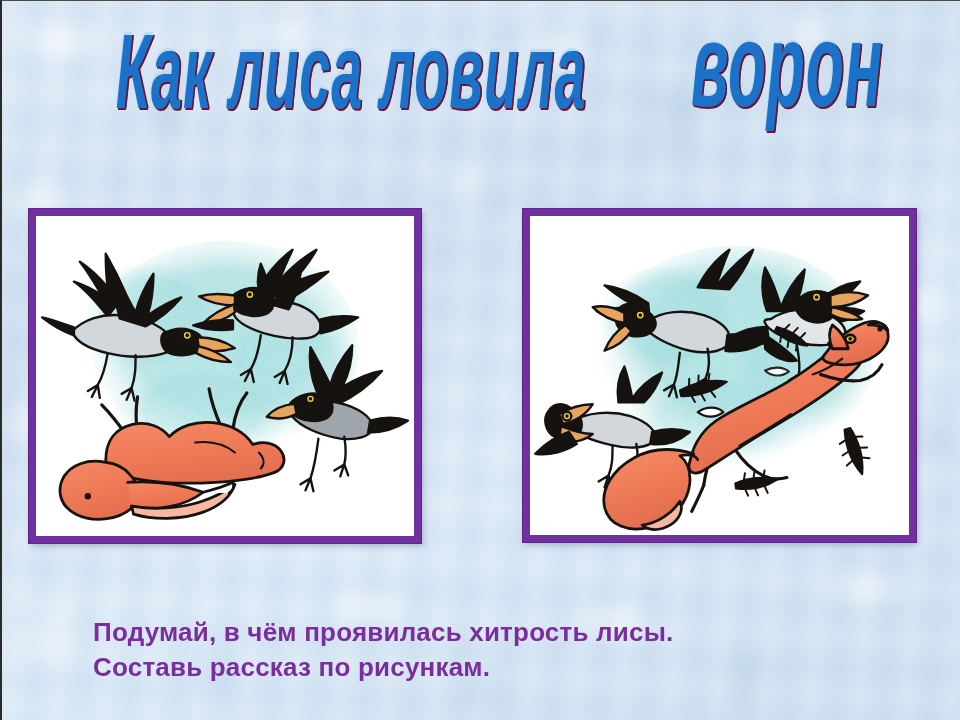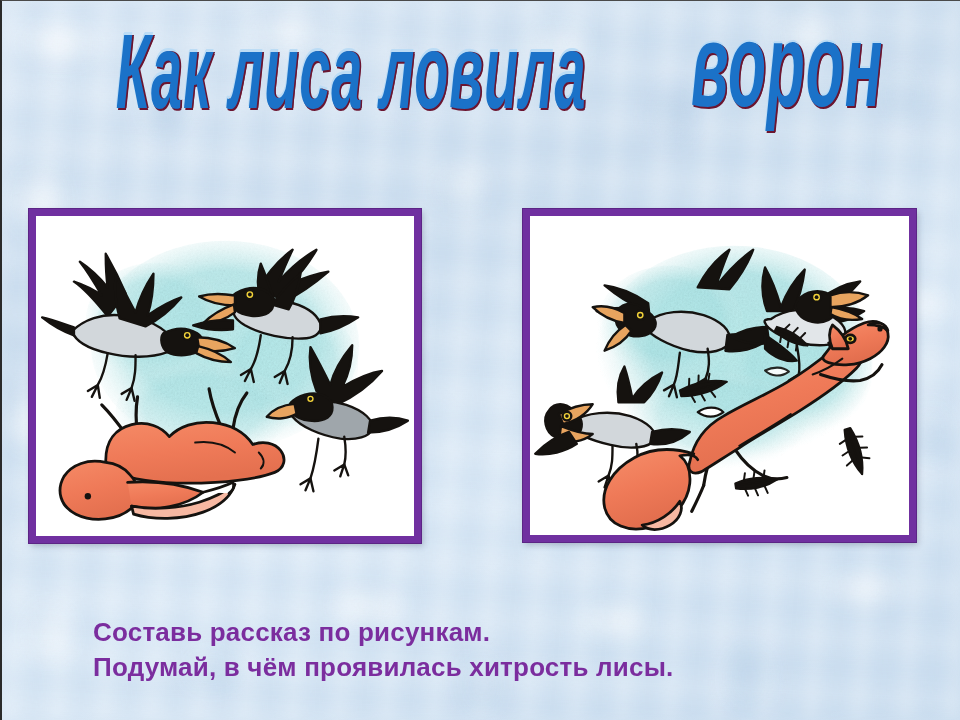--- a/index.html
+++ b/index.html
@@ -550,17 +550,17 @@
 
         <g stroke="#15120f" stroke-width="2.2" fill="#ffffff" stroke-linecap="round" stroke-linejoin="round">
           <path d="M168,198 C176,192 188,192 194,198 C186,204 176,204 168,198 Z"></path>
           <path d="M236,156 C244,152 254,152 260,157 C252,163 242,162 236,156 Z" opacity=".9"></path>
         </g>
       </svg>
     </div>
   </div>
 
   <div id="caption">
+    <div>Подумай, в чём проявилась хитрость лисы.</div>
     <div>Составь рассказ по рисункам.</div>
-    <div>Подумай, в чём проявилась хитрость лисы.</div>
   </div>
 
 </div>
 
 </body></html>

